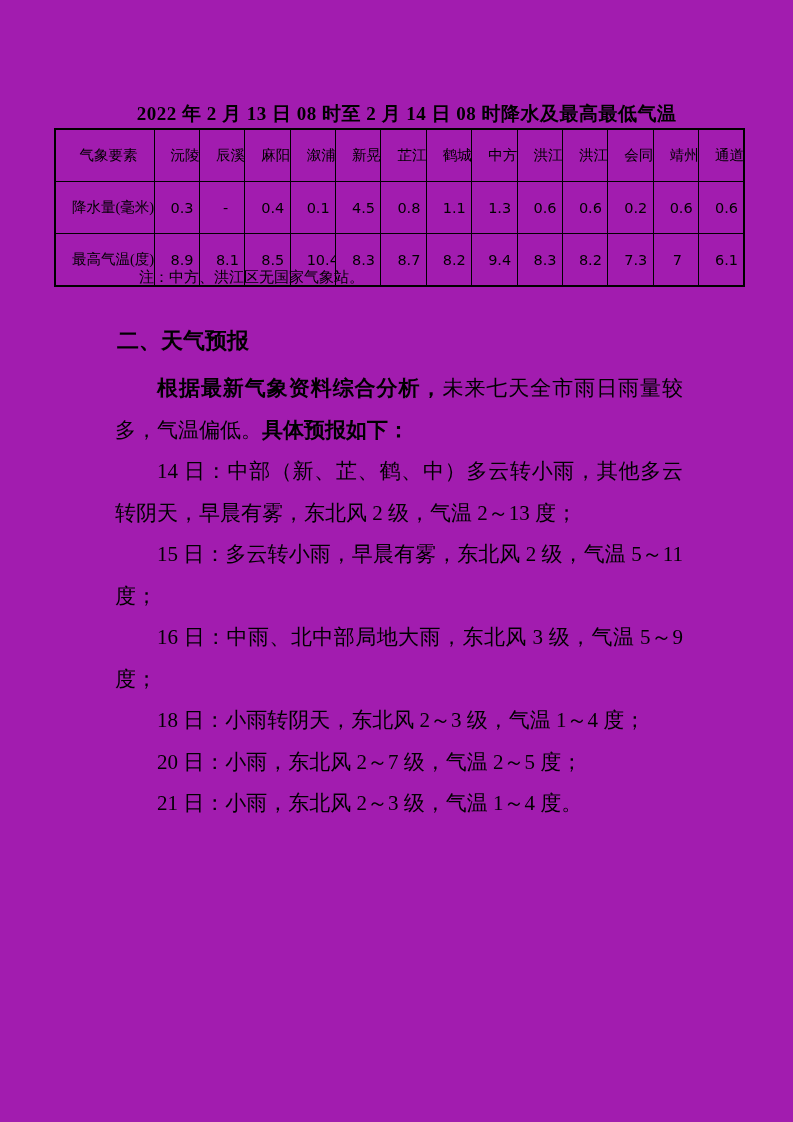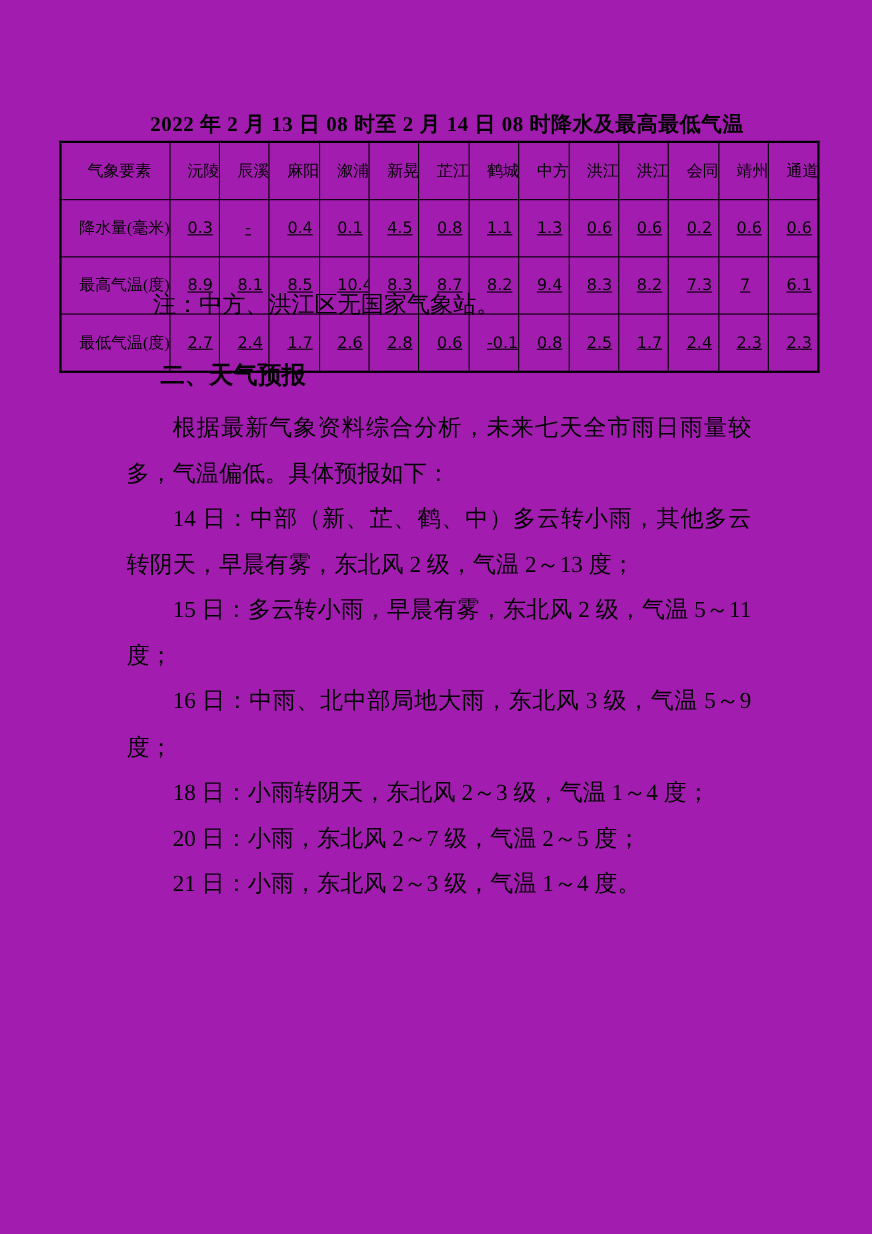--- a/index.html
+++ b/index.html
@@ -39,45 +39,43 @@
   table.weather thead td { height:32px; }
   table.weather tbody td { height:30px;margin-top:46px; }
   .c-label {
     font-family:"Liberation Serif","DejaVu Serif",serif;
     font-size:14.5px;
   }
   .c-first { width:99px; }
   .c-num {
     font-family:"DejaVu Sans","Liberation Sans",sans-serif;
     font-size:14.5px;
-    text-decoration:underline;
   }
 
   .table-note {
     position:absolute; left:139px; top:266px;
-    font-size:21px; line-height:22px;
+    font-size:15px; line-height:22px;
     color:#000;
   }
 
   .section-heading {
     position:absolute; left:117px; top:327px;
     font-size:22px; font-weight:bold;
     line-height:28px;
-    margin-left:29px;
   }
 
   .content {
     position:absolute; left:115px; top:368px;
     width:568px;
     font-size:21px;
     line-height:41.5px;
     text-align:justify;
   }
   .content p { margin:0; text-indent:42px; }
-  .b { font-weight:normal; }
+  .b { font-weight:bold; }
 </style>
 </head>
 <body>
 
 <div class="page">
 
   <div class="doc-title">2022 年 2 月 13 日 08 时至 2 月 14 日 08 时降水及最高最低气温</div>
 
   <table class="weather">
     <thead>
@@ -124,36 +122,20 @@
           <td class="c-num">8.3</td>
           <td class="c-num">8.7</td>
           <td class="c-num">8.2</td>
           <td class="c-num">9.4</td>
           <td class="c-num">8.3</td>
           <td class="c-num">8.2</td>
           <td class="c-num">7.3</td>
           <td class="c-num">7</td>
           <td class="c-num">6.1</td>
         </tr>
-        <tr>
-          <td class="c-label c-first">最低气温(度)</td>
-          <td class="c-num">2.7</td>
-          <td class="c-num">2.4</td>
-          <td class="c-num">1.7</td>
-          <td class="c-num">2.6</td>
-          <td class="c-num">2.8</td>
-          <td class="c-num">0.6</td>
-          <td class="c-num">-0.1</td>
-          <td class="c-num">0.8</td>
-          <td class="c-num">2.5</td>
-          <td class="c-num">1.7</td>
-          <td class="c-num">2.4</td>
-          <td class="c-num">2.3</td>
-          <td class="c-num">2.3</td>
-        </tr>
       </tbody>
   </table>
 
   <div class="table-note">注：中方、洪江区无国家气象站。</div>
 
   <div class="section-heading">二、天气预报</div>
 
   <div class="content">
     <p><span class="b">根据最新气象资料综合分析，</span><span>未来七天全市雨日雨量较多，气温偏低。</span><span class="b">具体预报如下：</span></p>
     <p>14 日：中部（新、芷、鹤、中）多云转小雨，其他多云转阴天，早晨有雾，东北风 2 级，气温 2～13 度；</p>

